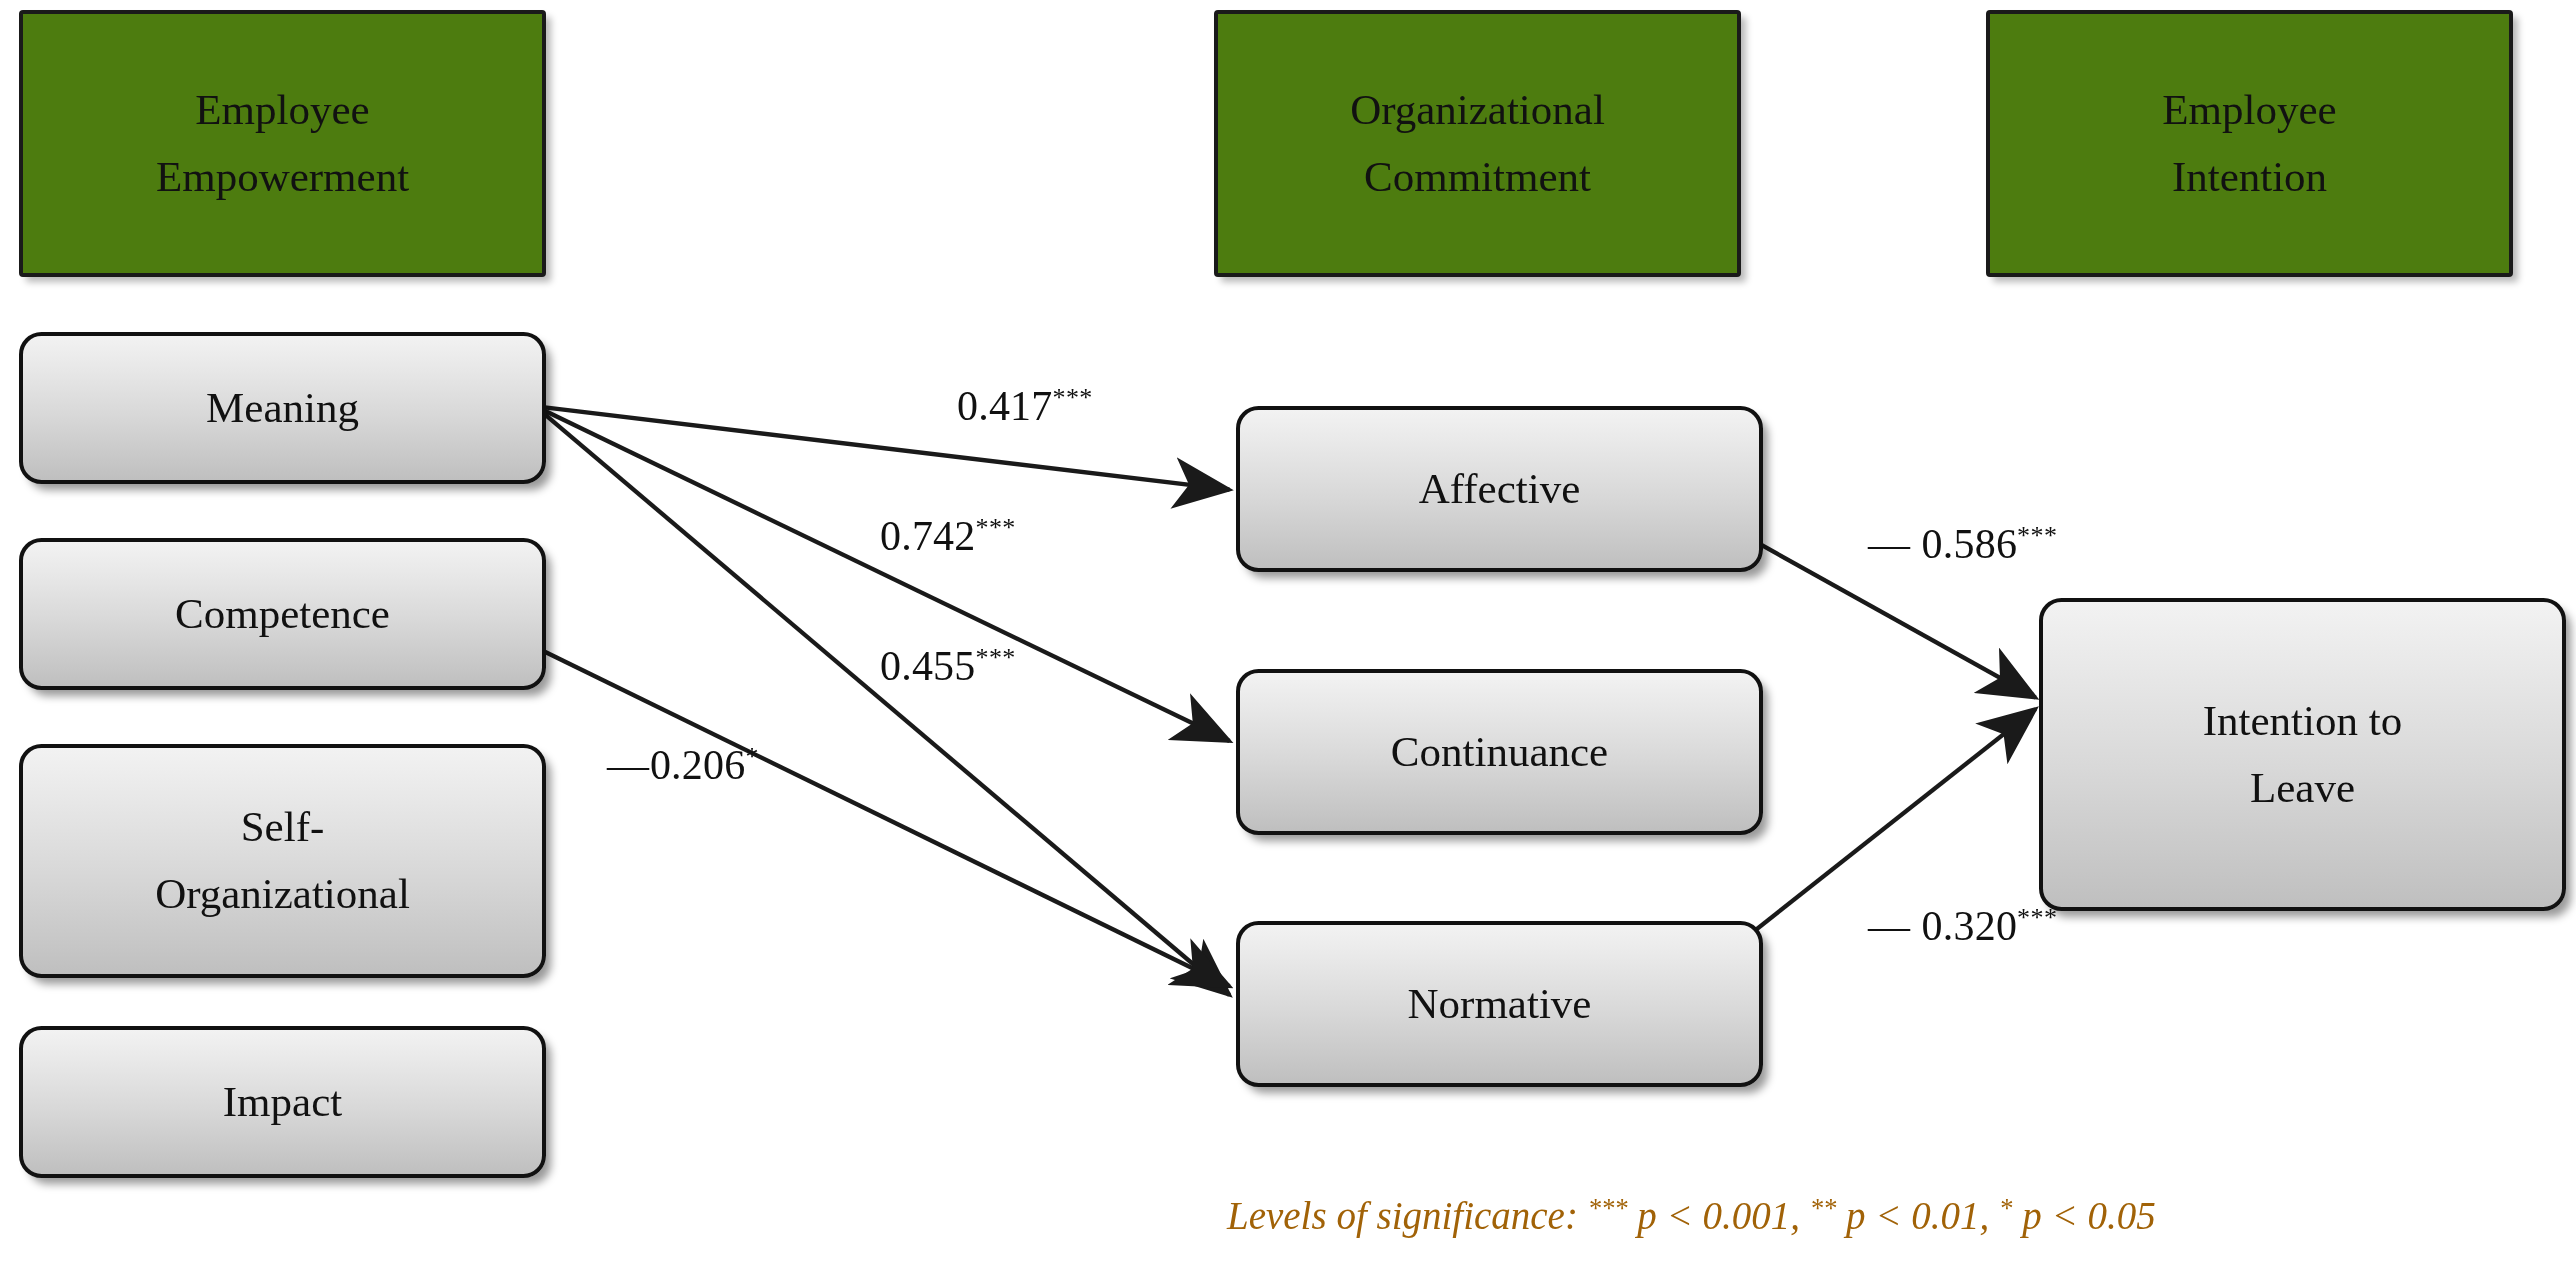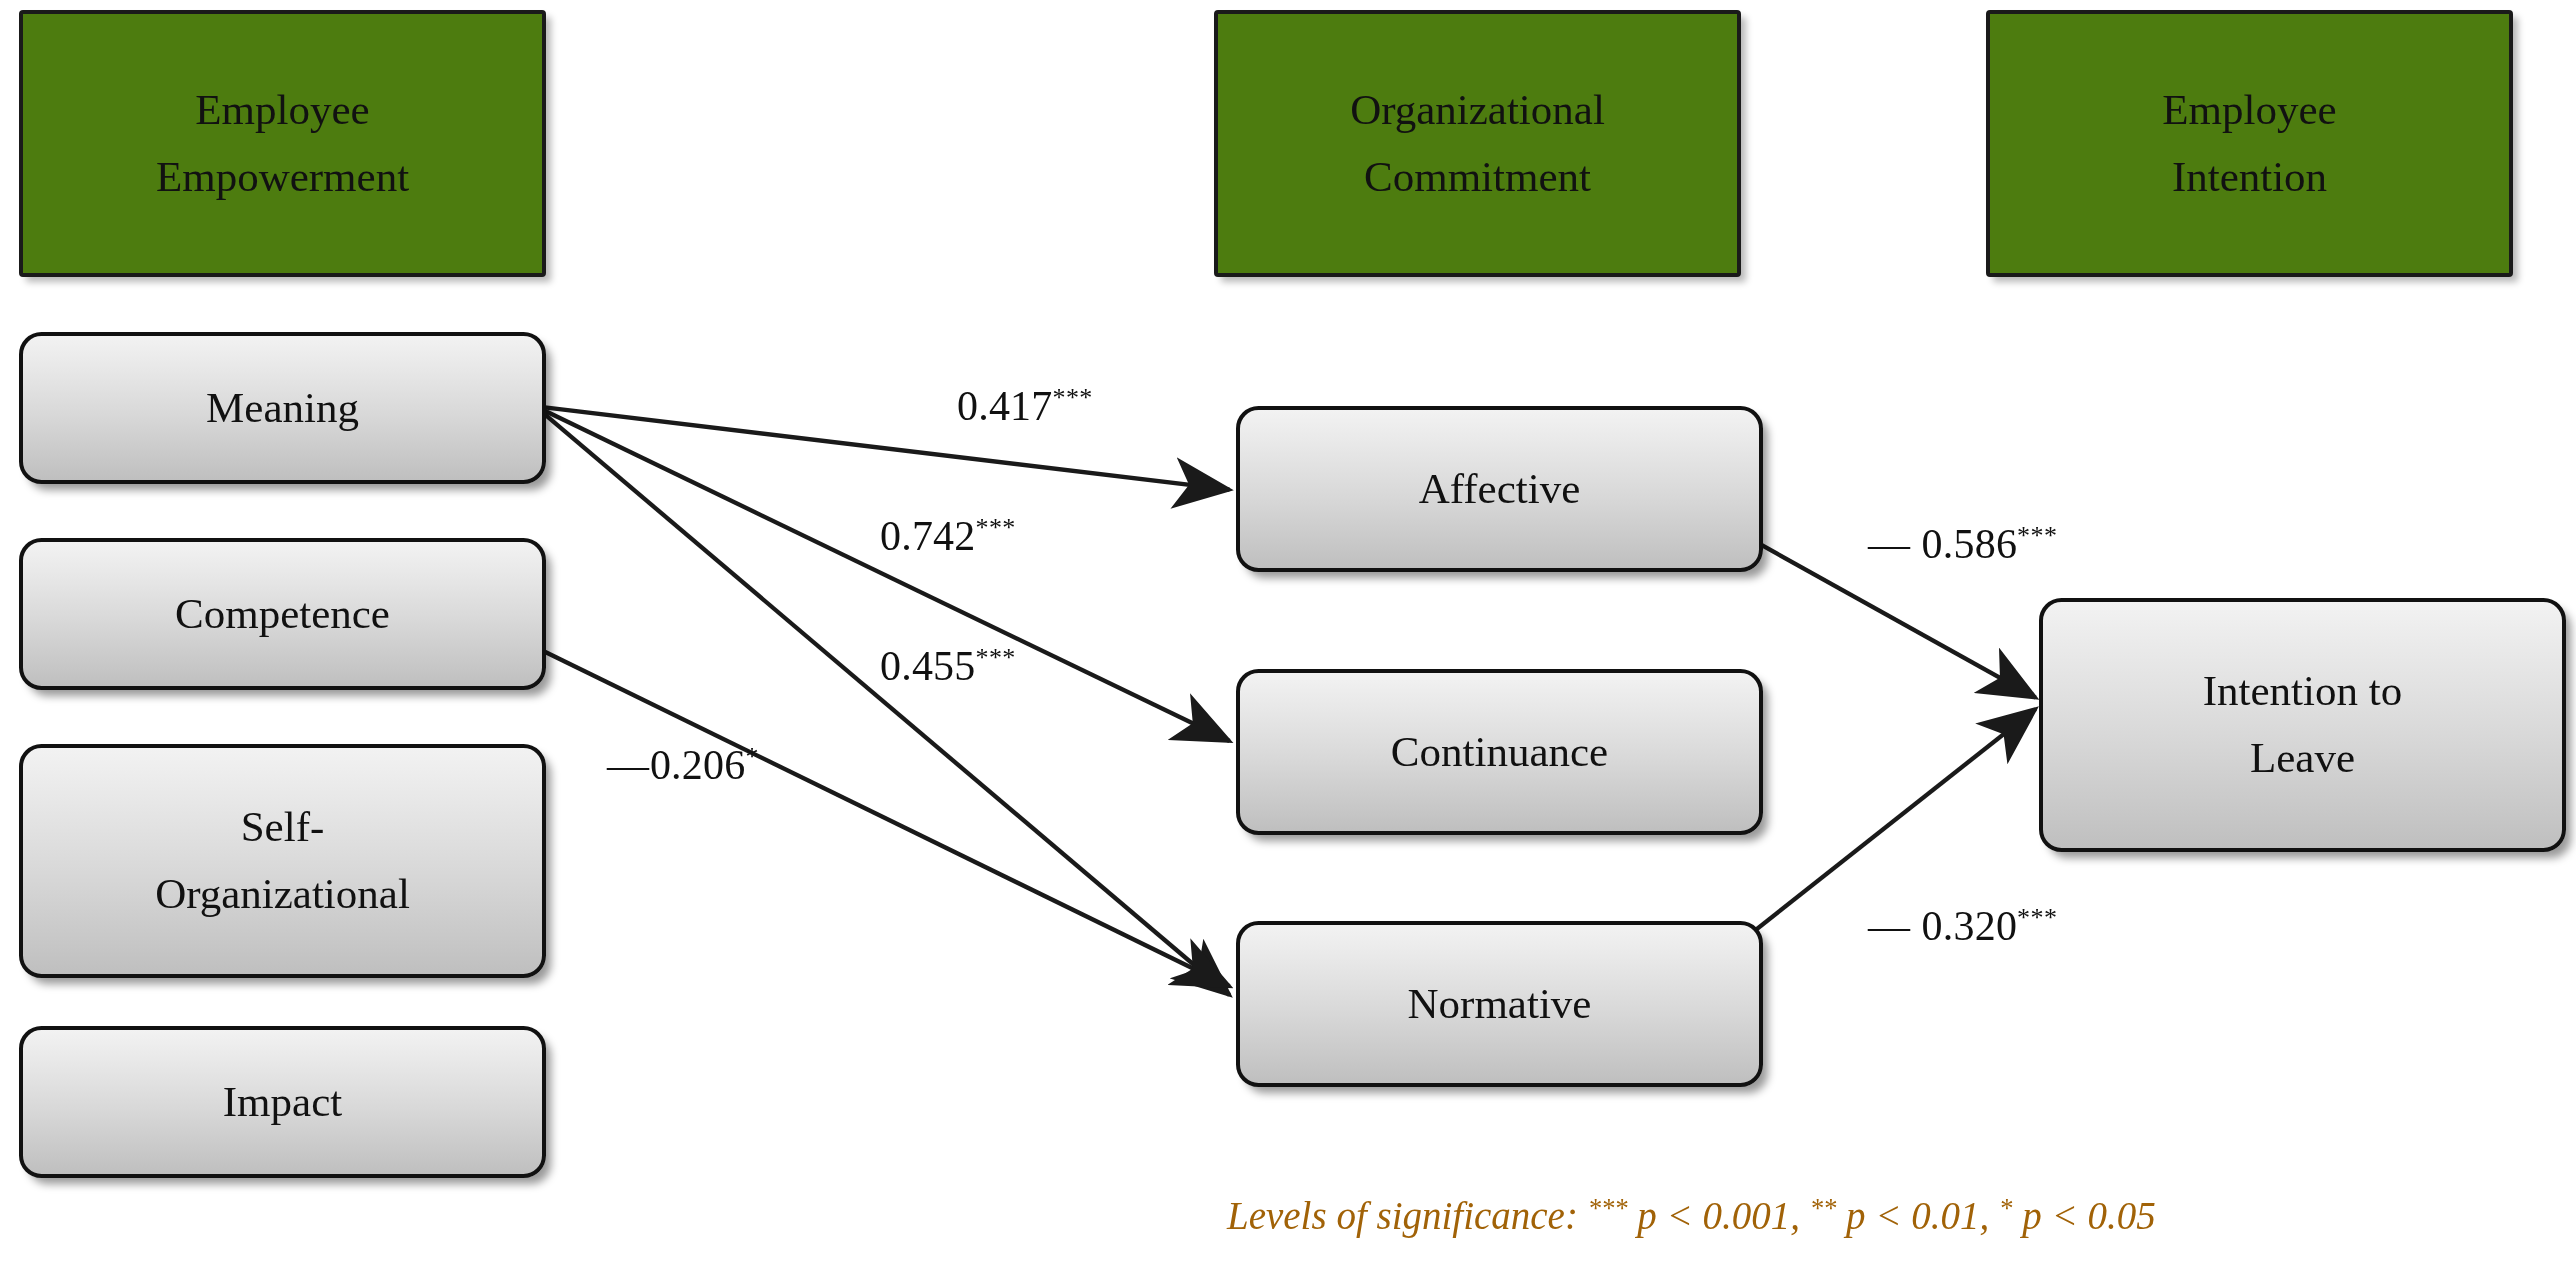--- a/index.html
+++ b/index.html
@@ -150,21 +150,21 @@
 
   <div class="node construct-box" style="left:1236px; top:921px; width:527px; height:166px;">
     <span>Normative</span>
   </div>
 
   <div class="node header-box" style="left:1986px; top:10.4px; width:527px; height:267px;">
     <span>Employee</span>
     <span class="line2">Intention</span>
   </div>
 
-  <div class="node construct-box" style="left:2039px; top:598px; width:527px; height:254px;text-align:center;">
+  <div class="node construct-box" style="left:2039px; top:598px; width:527px; height:313px;text-align:center;">
     <span>Intention to</span>
     <span class="line2">Leave</span>
   </div>
 
   <div class="edge-label" style="left:924px; top:382px;margin-left:33px;">
     <span>0.417</span><sup>***</sup>
   </div>
 
   <div class="edge-label" style="left:880px; top:512px;">
     <span>0.742</span><sup>***</sup>

